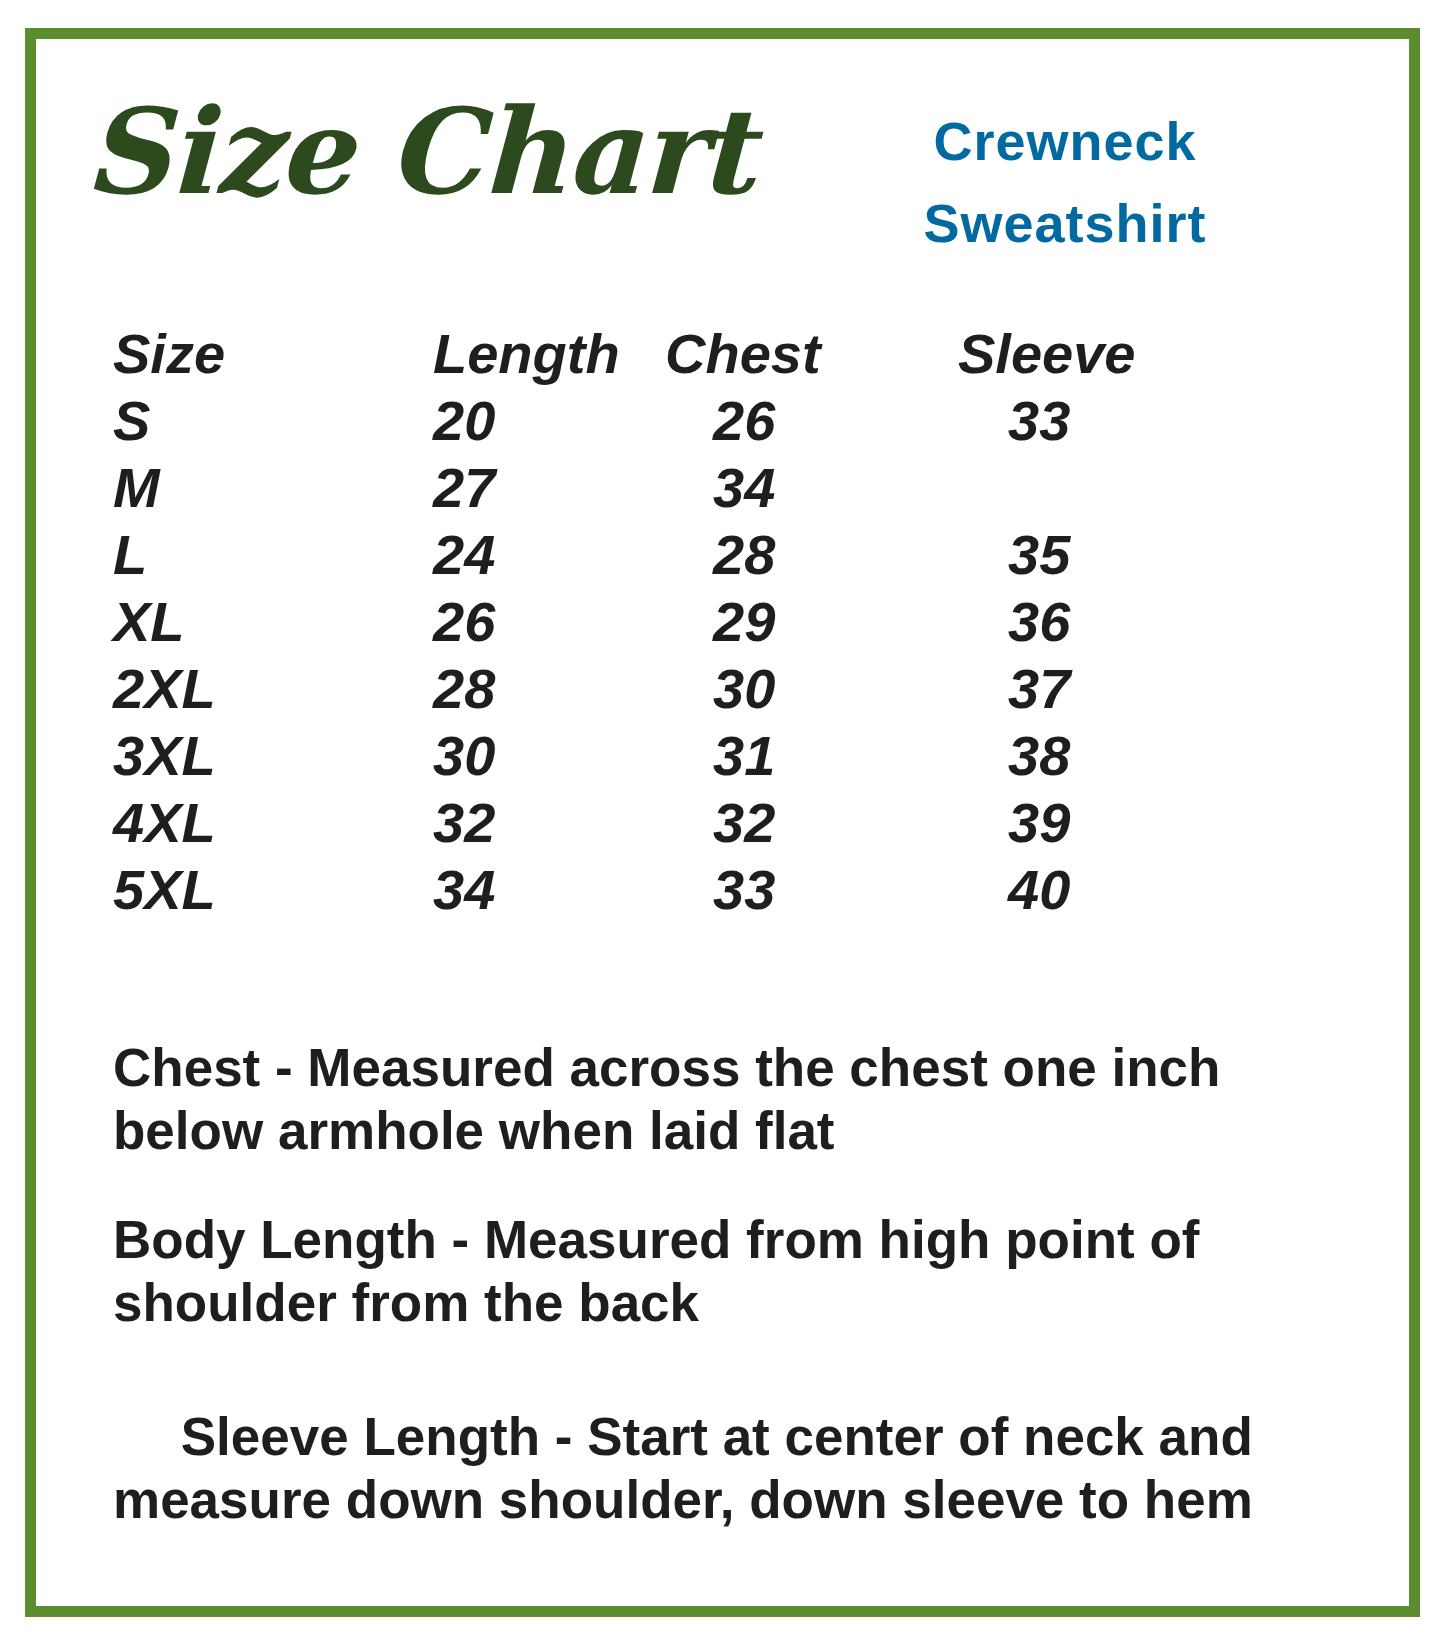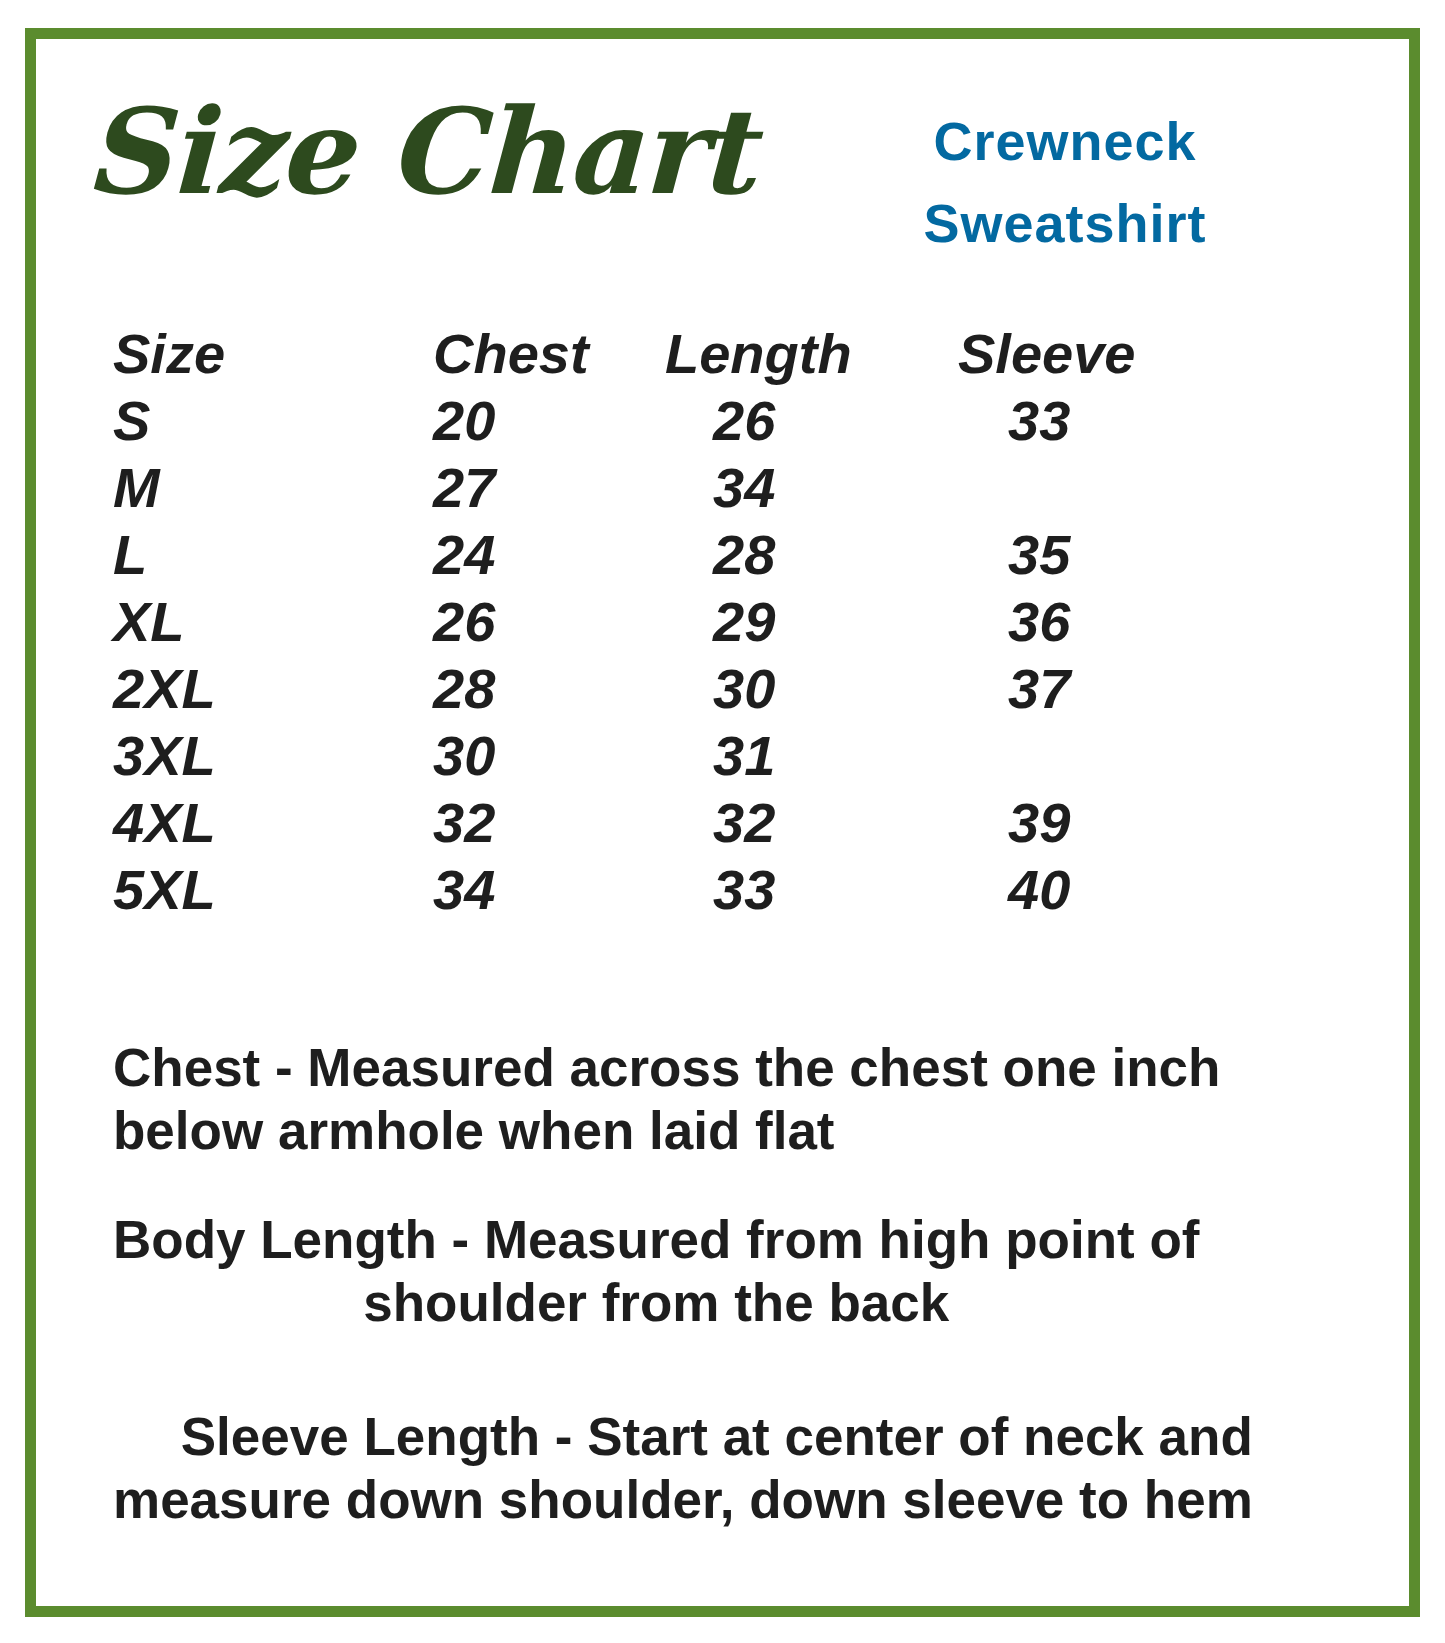--- a/index.html
+++ b/index.html
@@ -69,40 +69,40 @@
     position: absolute;
     left: 0;
     font-weight: bold;
     font-size: 53px;
     line-height: 63px;
     color: #1e1e1e;
     letter-spacing: 0px;
     white-space: nowrap;
   }
   .note-1 { top: 1008px; margin-top: 28px; }
-  .note-2 { top: 1208px; text-align: center; }
+  .note-2 { top: 1208px; }
   .note-3 { top: 1405px; text-align: right; }
 </style>
 </head>
 <body>
 
 <div class="frame"></div>
 
 <div class="page-title">Size Chart</div>
 
 <div class="product-name">
   <div>Crewneck</div>
   <div>Sweatshirt</div>
 </div>
 
 <div class="size-table">
   <div class="trow header">
     <div class="cell">Size</div>
+    <div class="cell">Length</div>
     <div class="cell">Chest</div>
-    <div class="cell">Length</div>
     <div class="cell">Sleeve</div>
   </div>
   <div class="trow values">
     <div class="cell">S</div>
     <div class="cell">20</div>
     <div class="cell">26</div>
     <div class="cell">33</div>
   </div>
   <div class="trow values">
     <div class="cell">M</div>
@@ -124,20 +124,21 @@
   <div class="trow values">
     <div class="cell">2XL</div>
     <div class="cell">28</div>
     <div class="cell">30</div>
     <div class="cell">37</div>
   </div>
   <div class="trow values">
     <div class="cell">3XL</div>
     <div class="cell">30</div>
     <div class="cell">31</div>
+    <div class="cell">38</div>
   </div>
   <div class="trow values">
     <div class="cell">4XL</div>
     <div class="cell">32</div>
     <div class="cell">32</div>
     <div class="cell">39</div>
   </div>
   <div class="trow values">
     <div class="cell">5XL</div>
     <div class="cell">34</div>

